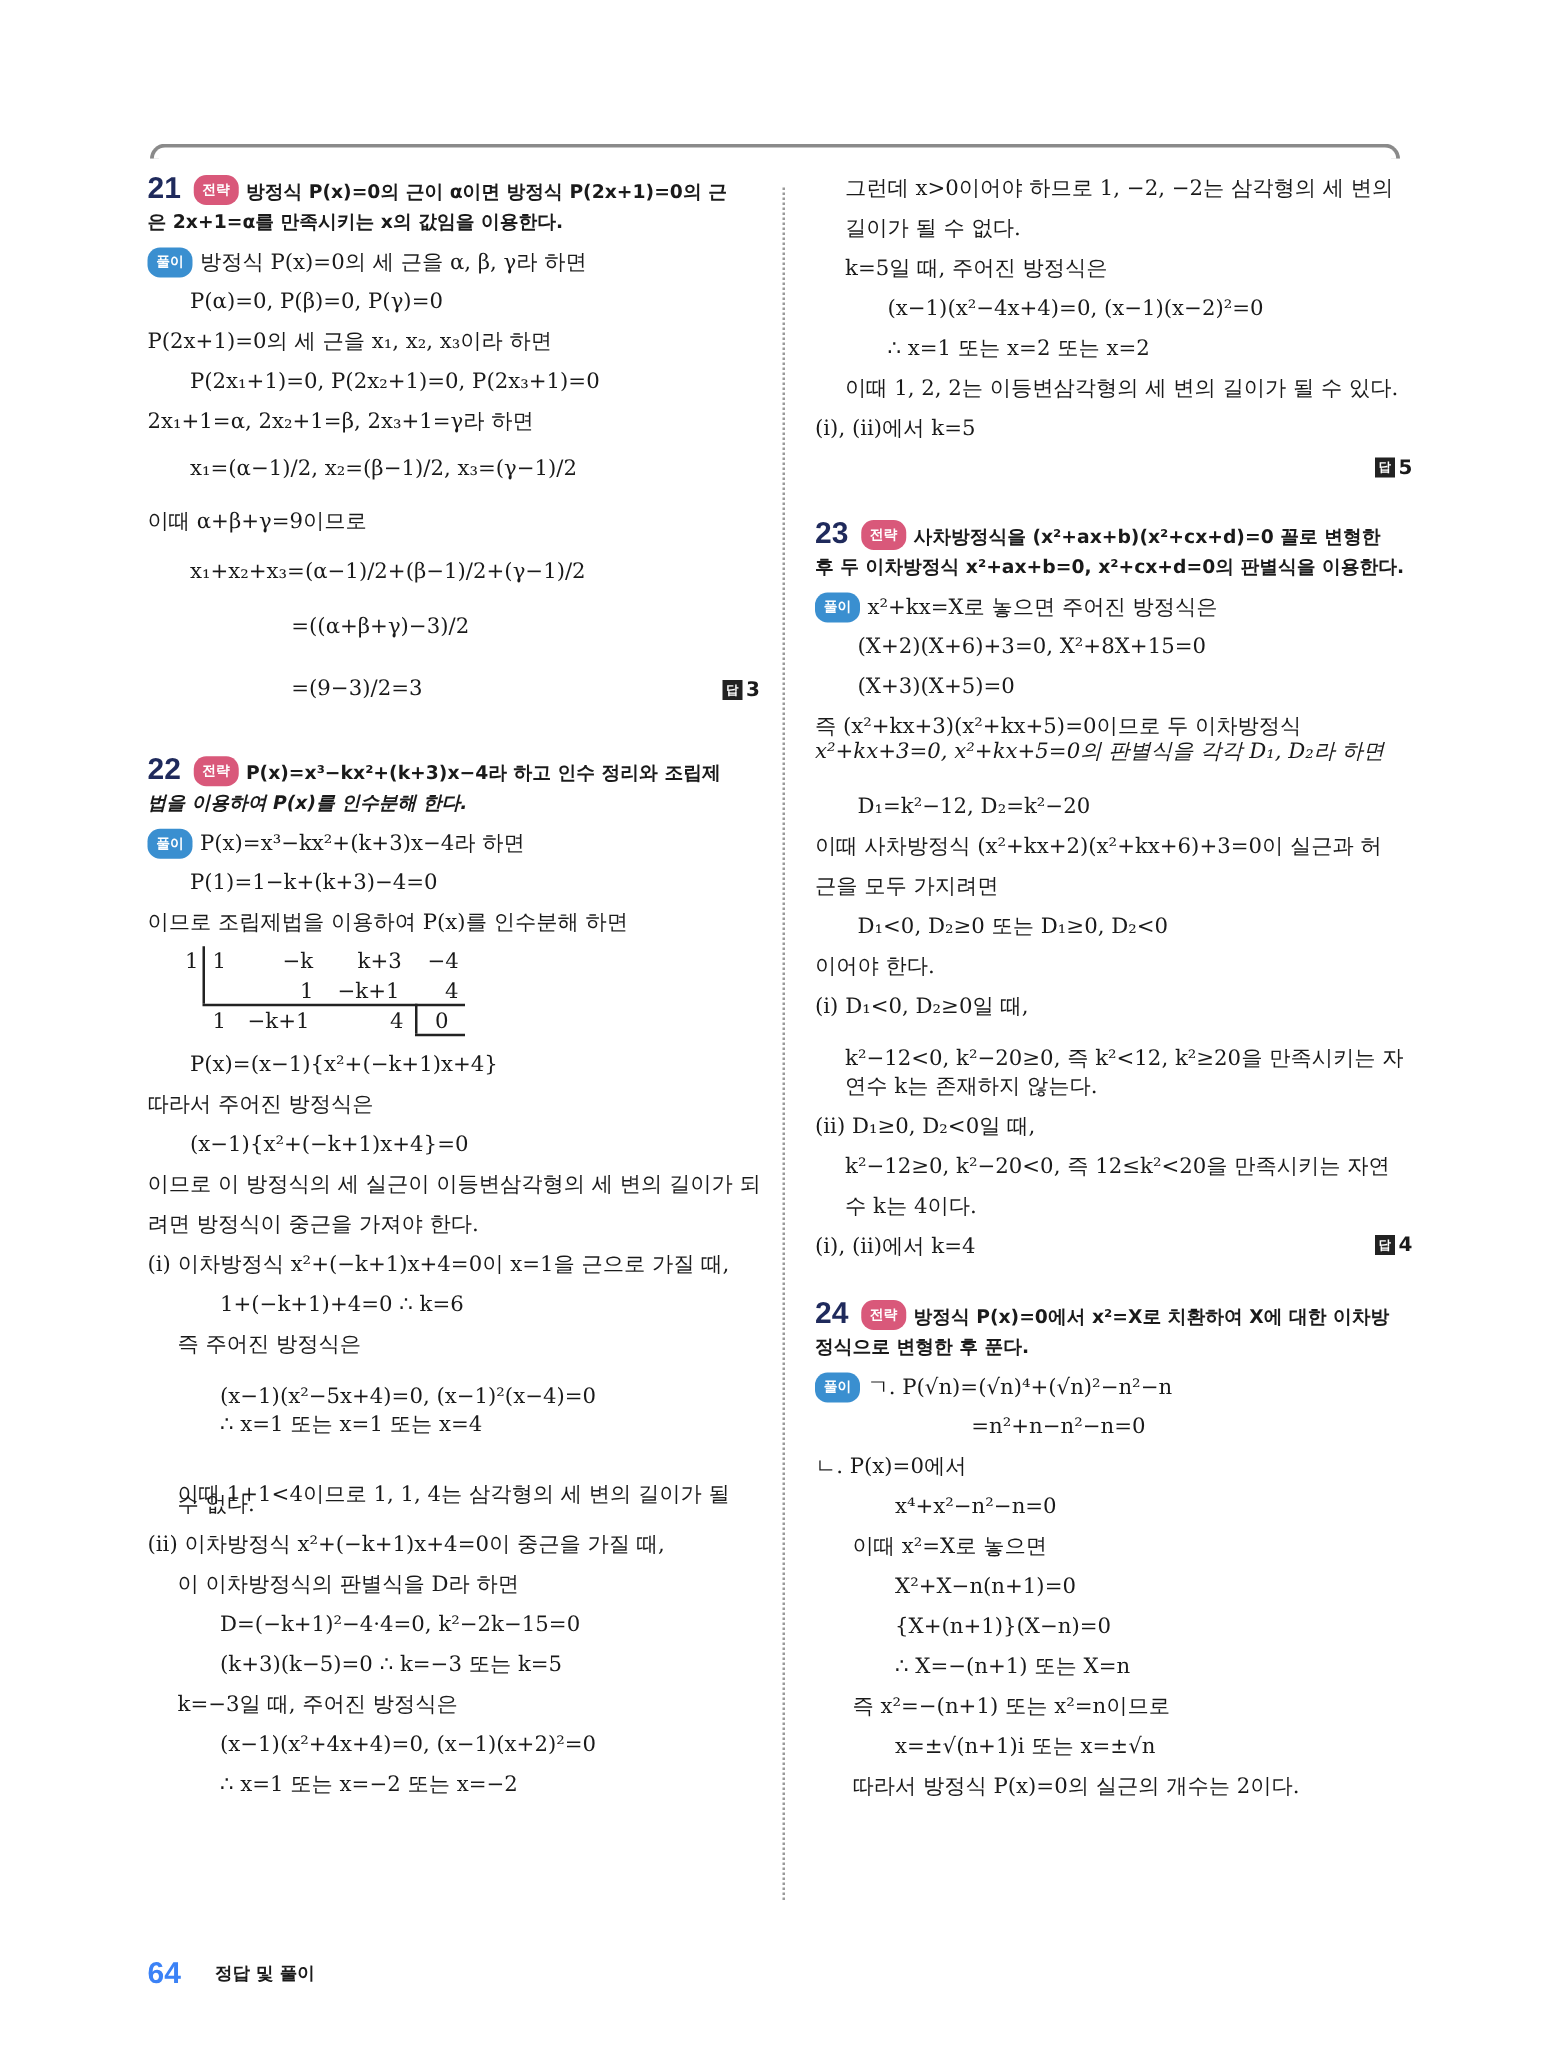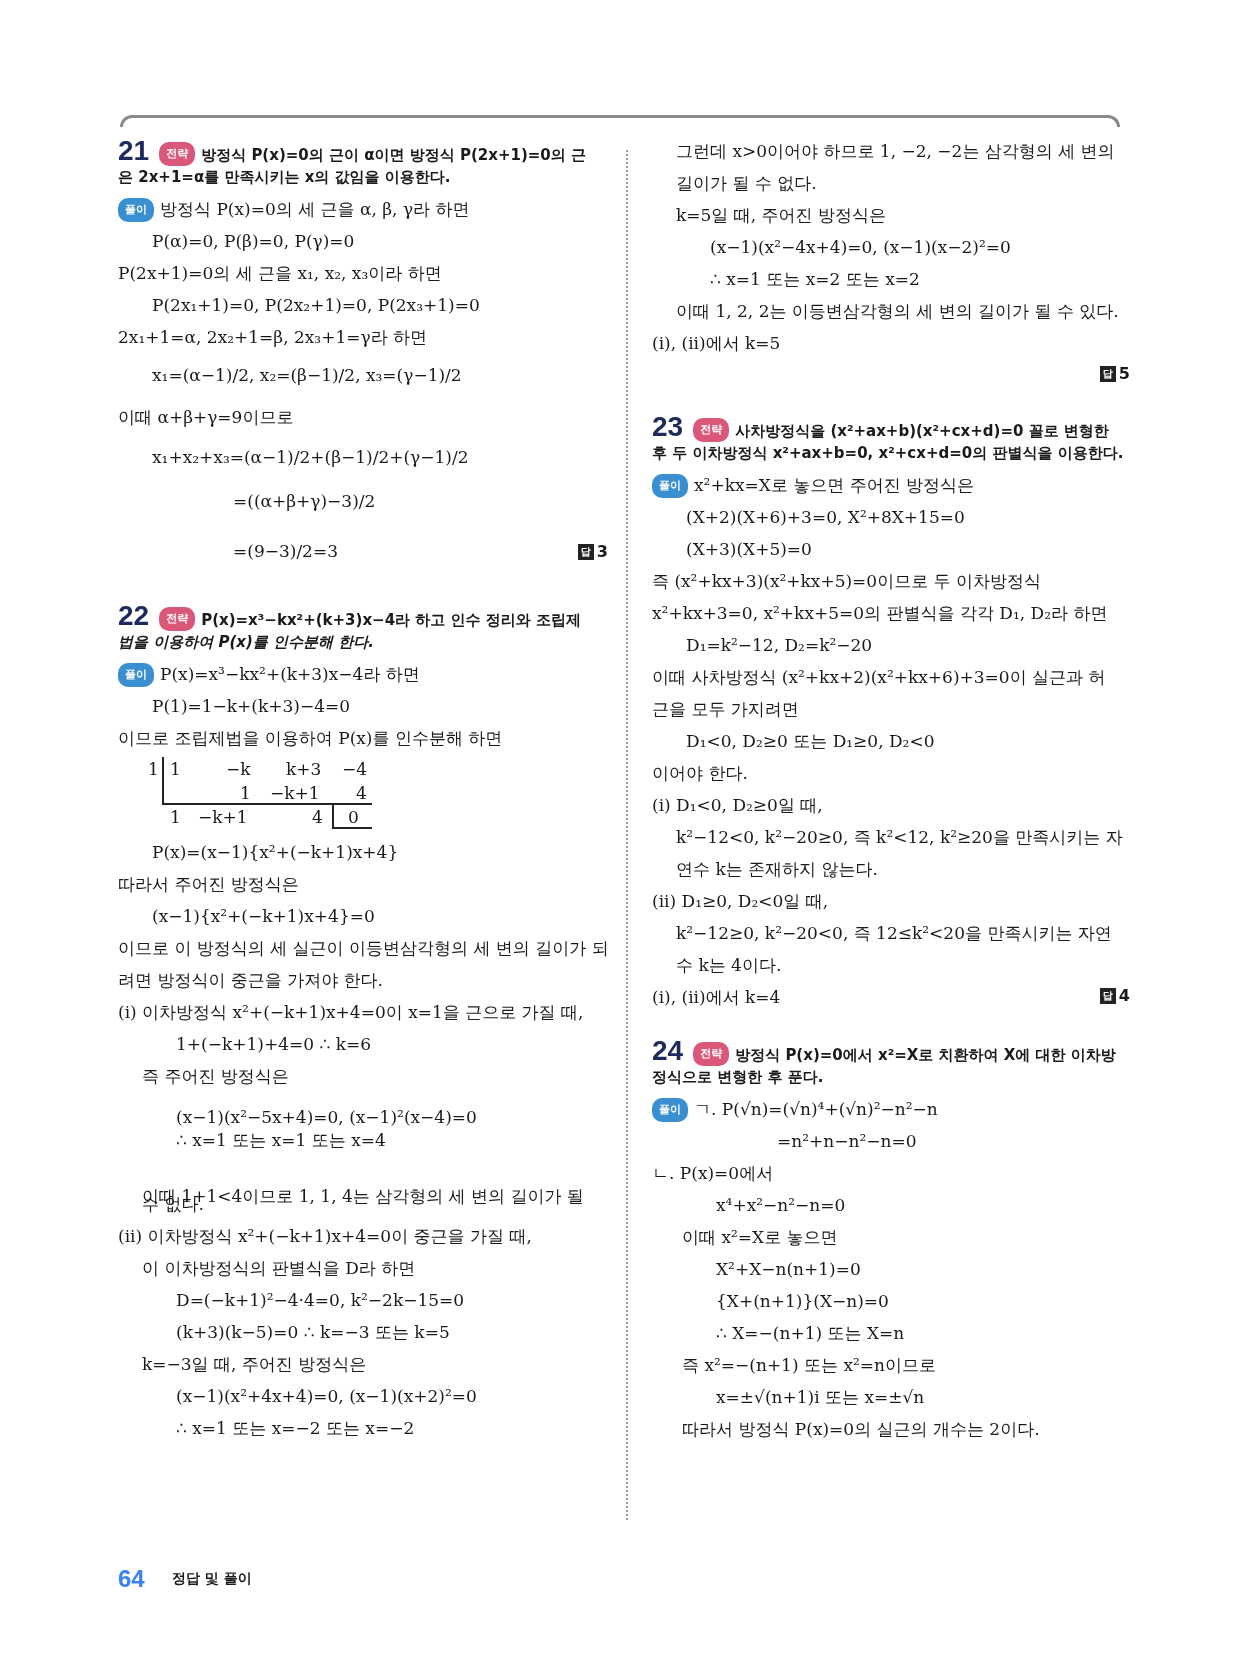--- a/index.html
+++ b/index.html
@@ -7,21 +7,21 @@
          font-family:"DejaVu Serif","Liberation Serif",serif; color:#1a1a1a; }
   .topline { position:absolute; left:120px; top:115px; width:1000px; height:12px;
              border-top:3px solid #8a8a8a; border-left:3px solid #8a8a8a; border-right:3px solid #8a8a8a;
              border-radius:12px 12px 0 0; box-sizing:border-box; }
   .divider { position:absolute; left:626px; top:150px; width:0; height:1370px;
              border-left:2px dotted #9a9a9a; }
   .col { position:absolute; top:140px; width:490px; }
   .col.left { left:118px; }
   .col.right { left:652px; width:478px; }
   .line { position:absolute; left:0; white-space:nowrap; font-size:17px; line-height:22px; }
-  .num { font-family:"Liberation Sans","DejaVu Sans",sans-serif; font-weight:bold; font-size:28px; color:#1f2a5c; }
+  .num { font-family:"Liberation Sans","DejaVu Sans",sans-serif; font-weight:bold; font-size:24px; color:#1f2a5c; }
   .badge-jr { display:inline-block; background:#d9587a; color:#fff; font-family:"DejaVu Sans",sans-serif;
               font-size:11px; font-weight:bold; padding:1px 7px; border-radius:10px; margin:0 6px 0 10px; vertical-align:3px; }
   .badge-pl { display:inline-block; background:#3a8fd0; color:#fff; font-family:"DejaVu Sans",sans-serif;
               font-size:11px; font-weight:bold; padding:1px 7px; border-radius:10px; margin-right:6px; vertical-align:2px; }
   .strat { font-family:"DejaVu Sans",sans-serif; font-size:15px; font-weight:bold; }
   .ans { position:absolute; right:0; font-family:"DejaVu Sans",sans-serif; font-weight:bold; font-size:16px; }
   .ans .box { display:inline-block; background:#222; color:#fff; font-size:10px; padding:1px 3px; margin-right:3px; vertical-align:2px; }
   .footer-num { position:absolute; left:118px; top:1565px; font-family:"Liberation Sans",sans-serif; font-weight:bold; font-size:24px; color:#3b82f6; }
   .footer-label { position:absolute; left:172px; top:1570px; font-family:"DejaVu Sans",sans-serif; font-weight:bold; font-size:14px; }
 </style>
@@ -116,28 +116,28 @@
 
   <div style="position:absolute;left:0;top:276px;width:478px;">
     <div class="line" style="top:0px;">
       <span class="num">23</span><span class="badge-jr">전략</span><span class="strat">사차방정식을 (x²+ax+b)(x²+cx+d)=0 꼴로 변형한</span>
     </div>
     <div class="line strat" style="top:26px;">후 두 이차방정식 x²+ax+b=0, x²+cx+d=0의 판별식을 이용한다.</div>
     <div class="line" style="top:58px;"><span class="badge-pl">풀이</span><span>x²+kx=X로 놓으면 주어진 방정식은</span></div>
     <div class="line" style="top:90px;left:34px;">(X+2)(X+6)+3=0,      X²+8X+15=0</div>
     <div class="line" style="top:122px;left:34px;">(X+3)(X+5)=0</div>
     <div class="line" style="top:154px;">즉 (x²+kx+3)(x²+kx+5)=0이므로 두 이차방정식</div>
-    <div class="line" style="top:186px;">x²+kx+3=0, x²+kx+5=0의 판별식을 각각 D₁, D₂라 하면</div>
+    <div class="line" style="top:174px;font-style:italic;">x²+kx+3=0, x²+kx+5=0의 판별식을 각각 D₁, D₂라 하면</div>
     <div class="line" style="top:218px;left:34px;">D₁=k²−12, D₂=k²−20</div>
     <div class="line" style="top:250px;">이때 사차방정식 (x²+kx+2)(x²+kx+6)+3=0이 실근과 허</div>
     <div class="line" style="top:282px;">근을 모두 가지려면</div>
     <div class="line" style="top:314px;left:34px;">D₁&lt;0, D₂≥0 또는 D₁≥0, D₂&lt;0</div>
     <div class="line" style="top:346px;">이어야 한다.</div>
     <div class="line" style="top:378px;">(i) D₁&lt;0, D₂≥0일 때,</div>
-    <div class="line" style="top:410px;left:24px;text-align:right;">k²−12&lt;0, k²−20≥0, 즉 k²&lt;12, k²≥20을 만족시키는 자</div>
+    <div class="line" style="top:420px;left:24px;text-align:right;">k²−12&lt;0, k²−20≥0, 즉 k²&lt;12, k²≥20을 만족시키는 자</div>
     <div class="line" style="top:442px;left:24px;">연수 k는 존재하지 않는다.</div>
     <div class="line" style="top:474px;">(ii) D₁≥0, D₂&lt;0일 때,</div>
     <div class="line" style="top:506px;left:24px;">k²−12≥0, k²−20&lt;0, 즉 12≤k²&lt;20을 만족시키는 자연</div>
     <div class="line" style="top:538px;left:24px;">수 k는 4이다.</div>
     <div class="line" style="top:570px;">(i), (ii)에서      k=4</div>
     <div class="ans" style="top:570px;"><span class="box">답</span><span>4</span></div>
   </div>
 
   <div style="position:absolute;left:0;top:900px;width:478px;">
     <div class="line" style="top:0px;">

